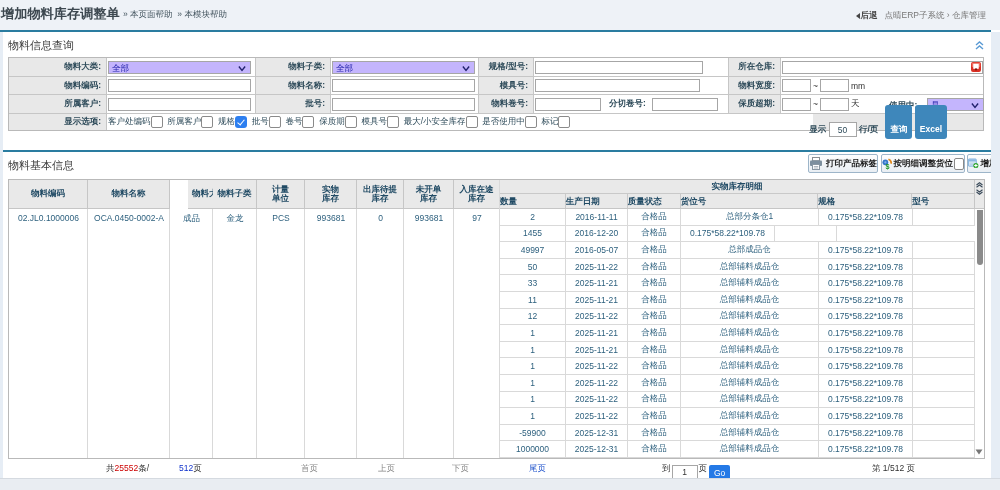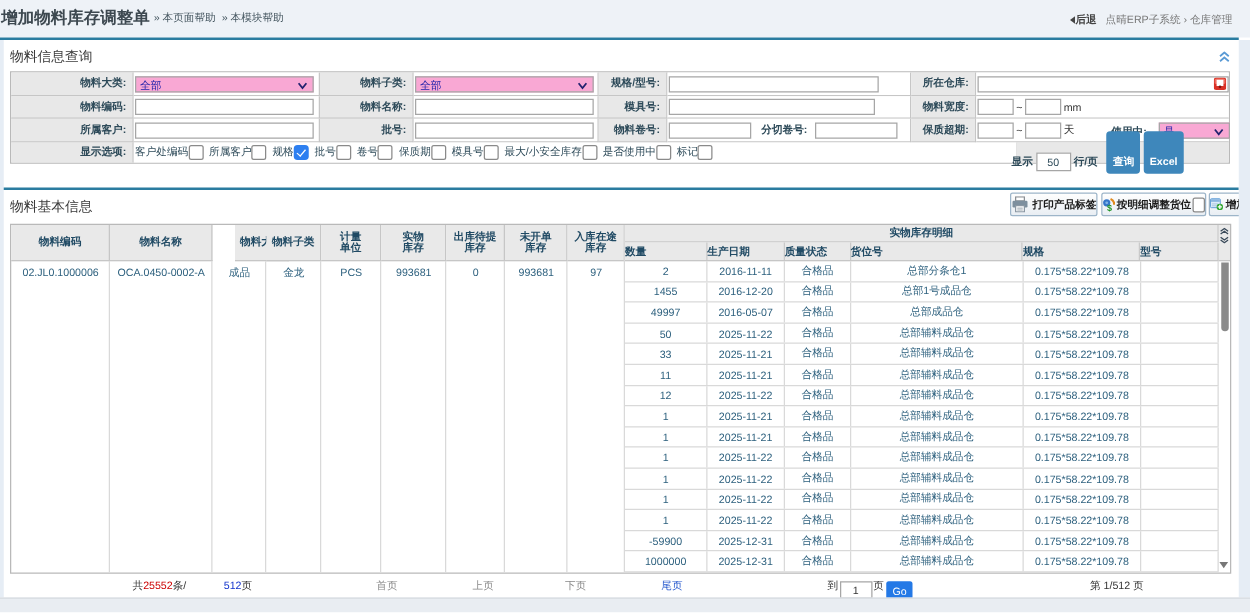--- a/index.html
+++ b/index.html
@@ -17,21 +17,21 @@
 
 .sectitle { font-size:11px; color:#3a3a3a; position:absolute; }
 
 
 #qform { position:absolute; left:8px; top:57px; width:976px; height:74px; border:1px solid #b9b9b9; }
 .frow { position:absolute; left:0; width:974px; }
 .fcell { position:absolute; top:0; height:100%; border-right:1px solid #c6c6c6; border-bottom:1px solid #c6c6c6; }
 .lbl { background:#e8e8e8; color:#2d4a59; font-weight:bold; text-align:right; padding-right:5px; display:flex; align-items:center; justify-content:flex-end; }
 .fld { background:#fff; display:flex; align-items:center; padding-left:1px; }
 .ibox { display:inline-block; border:1px solid #a6a6a6; background:#fff; height:13px; vertical-align:middle; }
-.sel { position:relative; display:inline-block; border:1px solid #a6a6a6; background:#f9a8d4; height:13px; color:#2222aa; padding:1px 0 0 3px; }
+.sel { position:relative; display:inline-block; border:1px solid #a6a6a6; background:#c4b5fd; height:13px; color:#2222aa; padding:1px 0 0 3px; }
 .sel svg { position:absolute; right:4px; top:3px; }
 .cb { display:inline-block; width:12px; height:12px; border:1px solid #8a8a8a; background:#fff; border-radius:2px; vertical-align:-3.5px; }
 .cbck { display:inline-block; width:12px; height:12px; background:#2d7ff0; border-radius:3px; vertical-align:-3px; position:relative; }
 .cbck:after { content:""; position:absolute; left:4px; top:1.5px; width:3px; height:6px; border:solid #fff; border-width:0 1.6px 1.6px 0; transform:rotate(40deg); }
 .nv { color:#2d4a59; }
 .btn { display:inline-block; background:#3e87bb; color:#fff; border-radius:3px; font-size:8.5px; height:15px; line-height:15px; padding:17px 5px; }
 
 
 .tbtn { position:absolute; height:19px; background:linear-gradient(#fefefe,#e9eef3); border:1px solid #9db5c9; border-radius:2px; color:#1a1a1a; font-size:8.5px; font-weight:bold; display:flex; align-items:center; justify-content:center; white-space:nowrap;margin-left:40px; }
 
@@ -227,21 +227,20 @@
           <div class="c2">2016-11-11</div>
           <div class="c3">合格品</div>
           <div class="c4">总部分条仓1</div>
           <div class="c5">0.175*58.22*109.78</div>
           <div class="c6"></div>
         </div>
         <div class="drow">
           <div class="c1">1455</div>
           <div class="c2">2016-12-20</div>
           <div class="c3">合格品</div>
-          <div class="c4">总部1号成品仓</div>
           <div class="c5">0.175*58.22*109.78</div>
           <div class="c6"></div>
         </div>
         <div class="drow">
           <div class="c1">49997</div>
           <div class="c2">2016-05-07</div>
           <div class="c3">合格品</div>
           <div class="c4">总部成品仓</div>
           <div class="c5">0.175*58.22*109.78</div>
           <div class="c6"></div>

